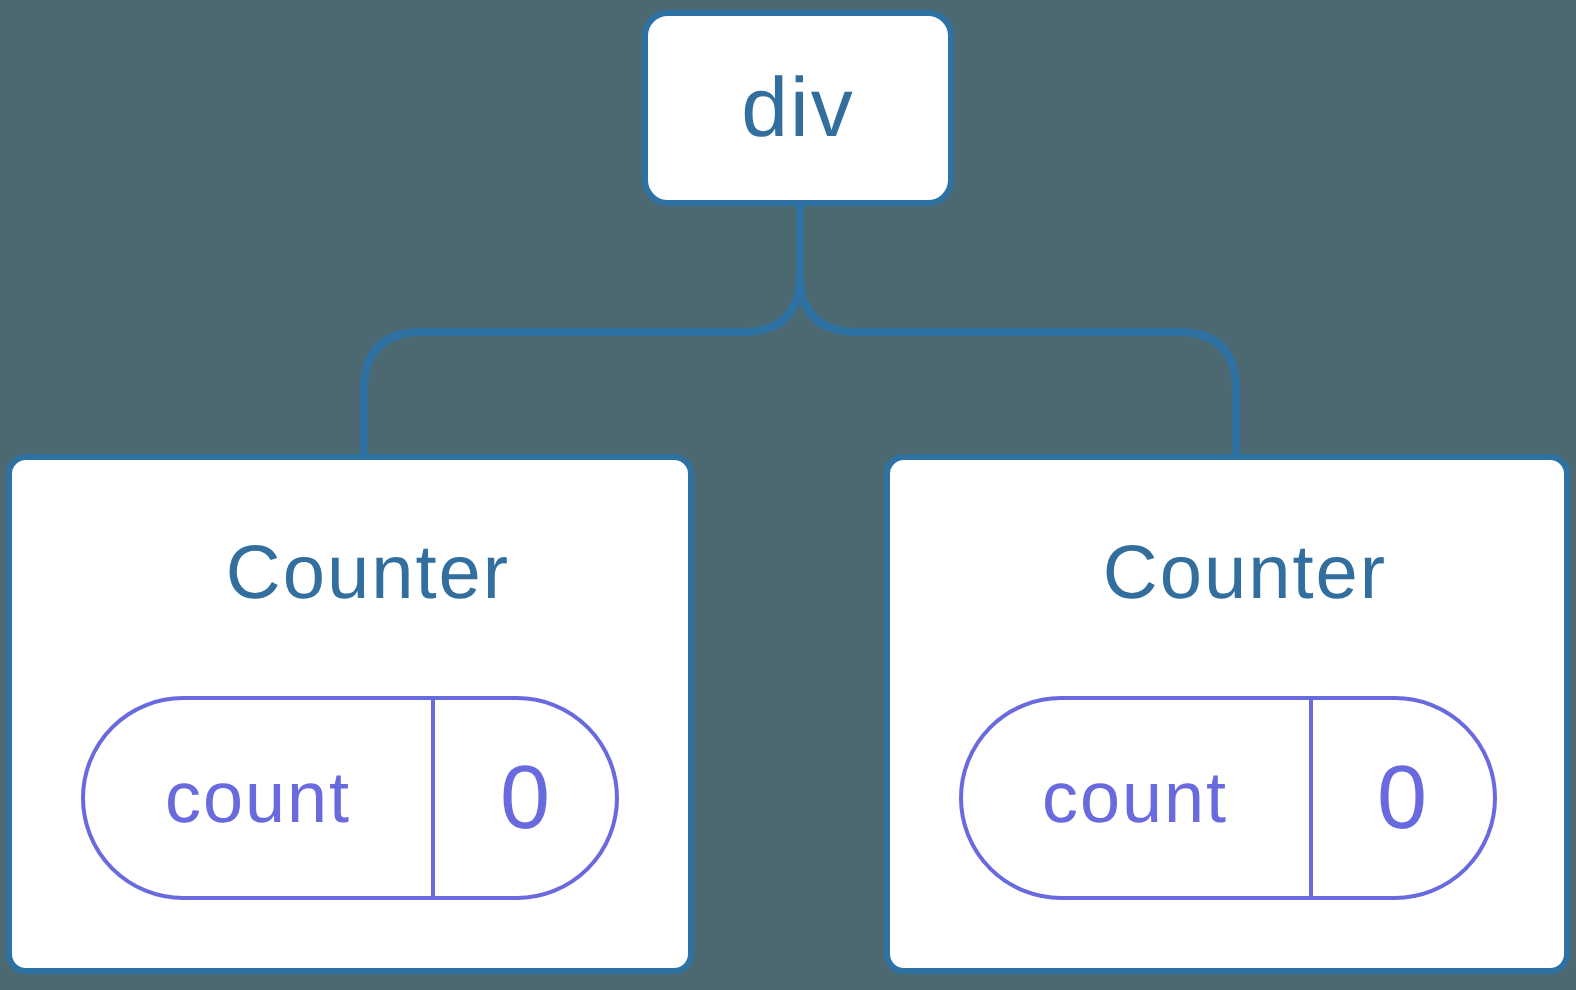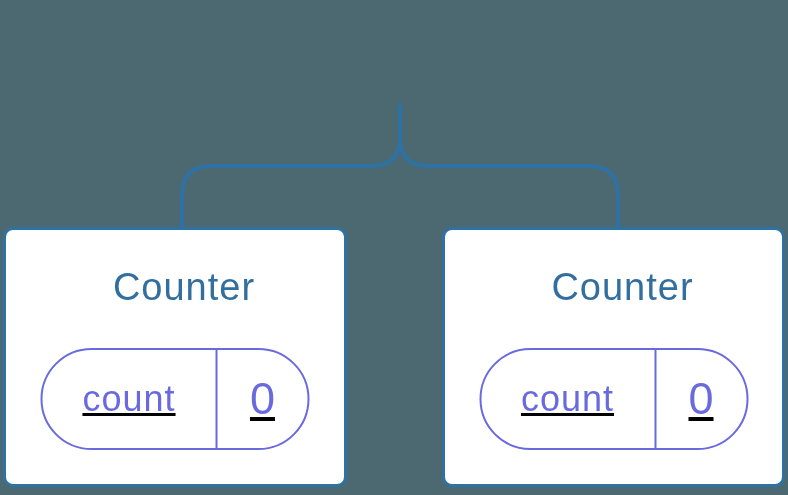--- a/index.html
+++ b/index.html
@@ -70,21 +70,20 @@
     position: absolute;
     left: 50%; top: 118px;
     transform: translateX(-50%);
     width: 269px; height: 102px;
     border: 2px solid var(--state-purple);
     border-radius: 51px;
     background: var(--node-fill);
     display: flex;
     align-items: stretch;
     overflow: hidden;
-    text-decoration: underline;
   }
   .state-key-cell {
     flex: 1;
     display: flex;
     align-items: center;
     justify-content: center;
     font-size: 36px;
     letter-spacing: 1px;
     color: var(--state-purple);
   }
@@ -104,20 +103,23 @@
 </head>
 <body>
 
 <div class="stage">
 
   <svg class="connector-svg" viewBox="0 0 788 495" xmlns="http://www.w3.org/2000/svg" aria-hidden="true">
     <path d="M400 103 V138 Q400 166 371 166 H211 Q182 166 182 195 V227"></path>
     <path d="M400 103 V138 Q400 166 429 166 H589 Q618 166 618 195 V227"></path>
   </svg>
 
+  <div class="root-node">
+    <span>div</span>
+  </div>
 
   <div class="component-card card-left">
     <div class="component-title">Counter</div>
     <div class="state-badge">
       <div class="state-key-cell">count</div>
       <div class="state-divider"></div>
       <div class="state-value-cell">0</div>
     </div>
   </div>
 

